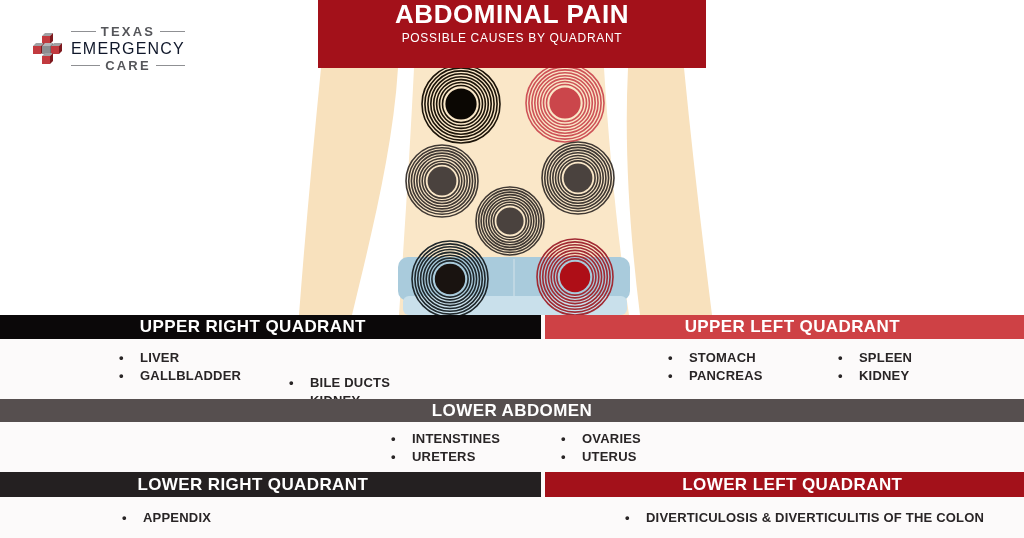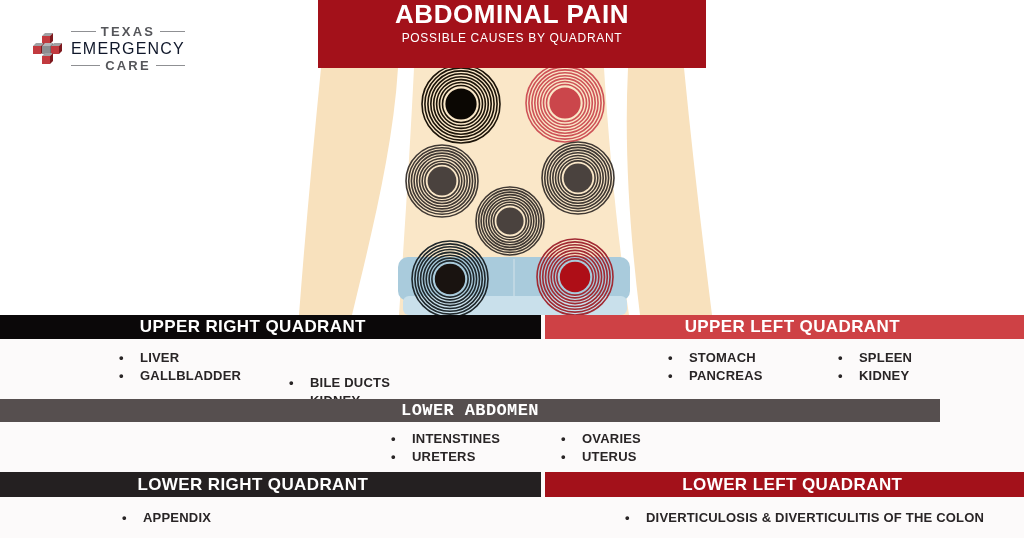--- a/index.html
+++ b/index.html
@@ -36,21 +36,21 @@
   .band { position:absolute; left:0; width:1024px; display:flex; z-index:2; }
   .band-1 { top:315px; height:24px; }
   .band-2 { top:399px; height:23px; }
   .band-3 { top:472px; height:25px; }
   .bar {
     display:flex; align-items:center; justify-content:center;
     color:#fff; font-size:17px; font-weight:800; letter-spacing:0.4px; height:100%;
   }
   .bar-left  { width:549px; padding-right:35px; }
   .bar-right { width:487px; margin-left:4px; padding-left:16px; }
-  .bar-full  { width:940px;font-family:Liberation Mono, monospace; }
+  .bar-full  { width:1024px; }
   .bar-black     { background:#0B0809; }
   .bar-red       { background:#CE4145; }
   .bar-gray      { background:#564F4F; }
   .bar-darkblack { background:#242021; }
   .bar-darkred   { background:#A3111A; }
 
   
   .plist { position:absolute; list-style:none; z-index:2; }
   .plist li {
     display:flex; align-items:center; height:17.5px;

